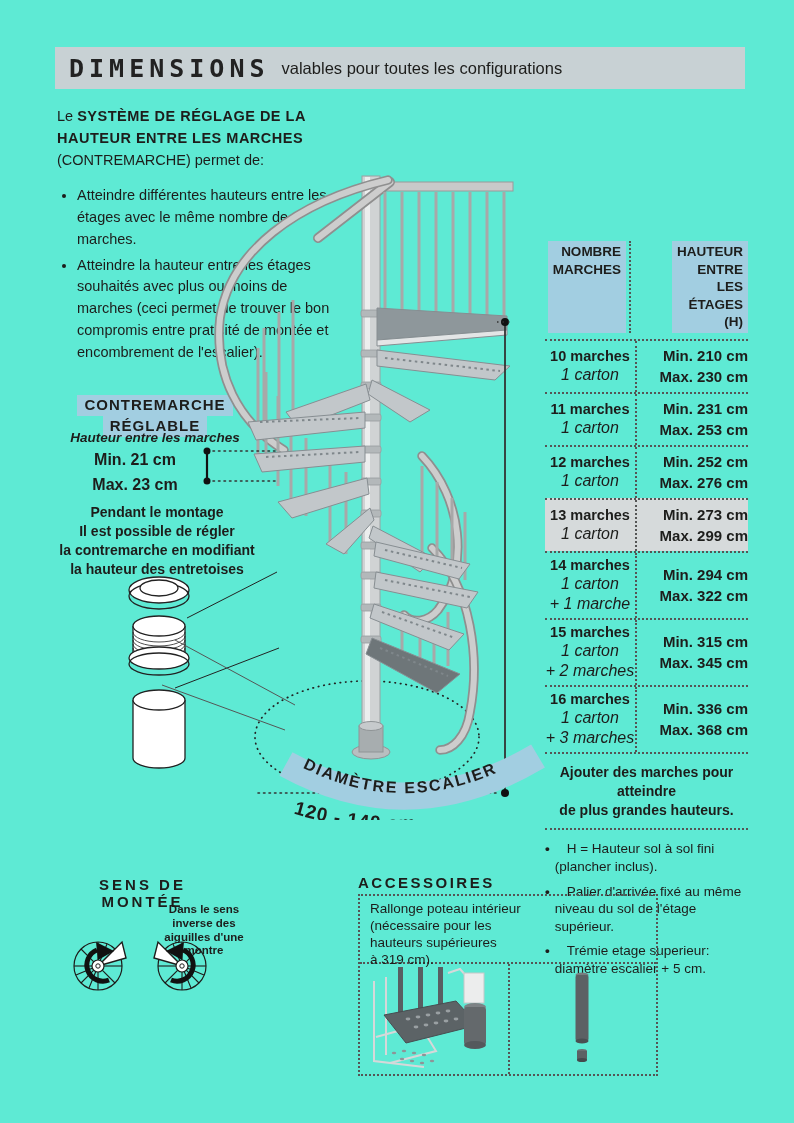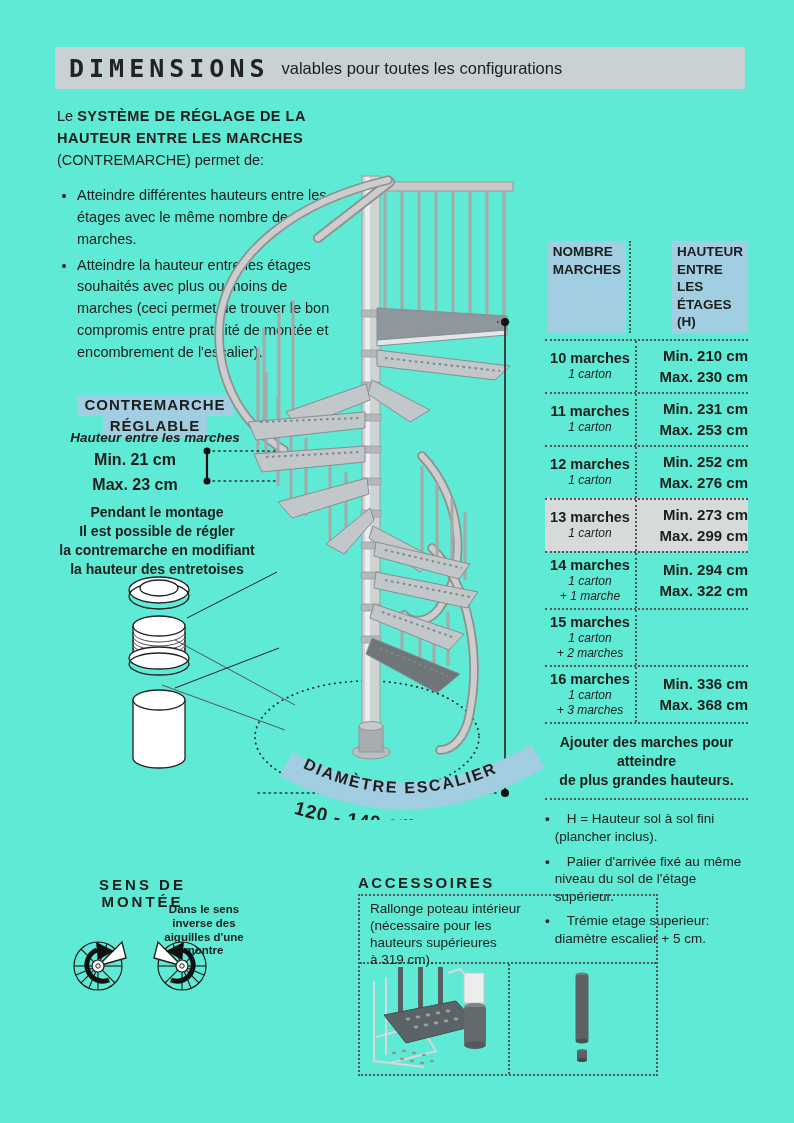--- a/index.html
+++ b/index.html
@@ -17,31 +17,31 @@
   .intro ul{margin:14px 0 0 0;padding-left:20px;}
   .intro li{margin-bottom:4px;}
   
   .cm-label{left:70px;top:395px;width:170px;text-align:center;font-weight:bold;font-size:15px;line-height:1.25;letter-spacing:1px;}
   .cm-label .hl{background:#a2cee1;padding:1px 7px;display:inline-block;}
   .cm-sub{left:70px;top:430px;width:170px;text-align:center;font-style:italic;font-weight:bold;font-size:13.5px;}
   .cm-minmax{left:70px;top:448px;width:130px;text-align:center;font-weight:bold;font-size:16px;line-height:1.55;white-space:pre-line;}
   .cm-note{left:48px;top:503px;width:218px;text-align:center;font-weight:bold;font-size:14px;line-height:1.35;white-space:pre-line;}
   
   .mtable{left:545px;top:241px;width:203px;}
-  .thead{display:flex;text-align:left;padding-bottom:6px;gap:41px;}
+  .thead{display:flex;text-align:right;padding-bottom:6px;gap:41px;}
   .thc1{width:92px;border-right:2px dotted #555;display:flex;justify-content:center;}
   .thc2{flex:1;display:flex;justify-content:center;}
   .bghead{background:#a2cee1;font-weight:bold;font-size:13.5px;line-height:1.3;white-space:pre-line;padding:2px 5px;}
   .trow{display:flex;border-top:2px dotted #555;min-height:51px;align-items:center;}
   .trow:last-of-type{border-bottom:2px dotted #555;}
   .trow.hl{background:#d6dadb;}
   .tc1{width:92px;border-right:2px dotted #555;text-align:center;align-self:stretch;display:flex;flex-direction:column;justify-content:center;padding:4px 0;box-sizing:border-box;}
   .tc2{flex:1;text-align:right;font-weight:bold;font-size:15px;line-height:1.4;white-space:pre-line;}
   .steps{font-weight:bold;font-size:14.5px;}
-  .sub{font-style:italic;font-size:12px;line-height:1.25;white-space:pre-line;margin-top:1px;}
+  .sub{font-style:italic;font-size:16px;line-height:1.25;white-space:pre-line;margin-top:1px;}
   .tfoot{font-weight:bold;font-size:14px;text-align:center;white-space:pre-line;line-height:1.35;margin-top:9px;}
   .dotsep{border:none;border-top:2px dotted #555;margin:9px 0 10px 0;}
   .notes{margin:0;padding:0;list-style:none;font-size:13.5px;line-height:1.3;}
   .notes li{display:flex;margin-bottom:7px;}
   .notes .dot{font-weight:bold;margin-right:5px;}
   .notes b{font-weight:normal;margin-left:12px;}
   
   .sens-title{left:55px;top:876px;width:175px;text-align:center;font-weight:bold;font-size:15px;letter-spacing:3px;}
   .sens-lab{top:903px;text-align:center;font-weight:bold;font-size:11.5px;line-height:1.2;white-space:pre-line;}
   
@@ -293,20 +293,22 @@
           </div>
           <div class="tc2">Min. 294 cm
 Max. 322 cm</div>
         </div>
         <div class="trow">
           <div class="tc1">
             <span class="steps">15 marches</span>
             <span class="sub">1 carton
 + 2 marches</span>
           </div>
+          <div class="tc2">Min. 315 cm
+Max. 345 cm</div>
         </div>
         <div class="trow">
           <div class="tc1">
             <span class="steps">16 marches</span>
             <span class="sub">1 carton
 + 3 marches</span>
           </div>
           <div class="tc2">Min. 336 cm
 Max. 368 cm</div>
         </div>

